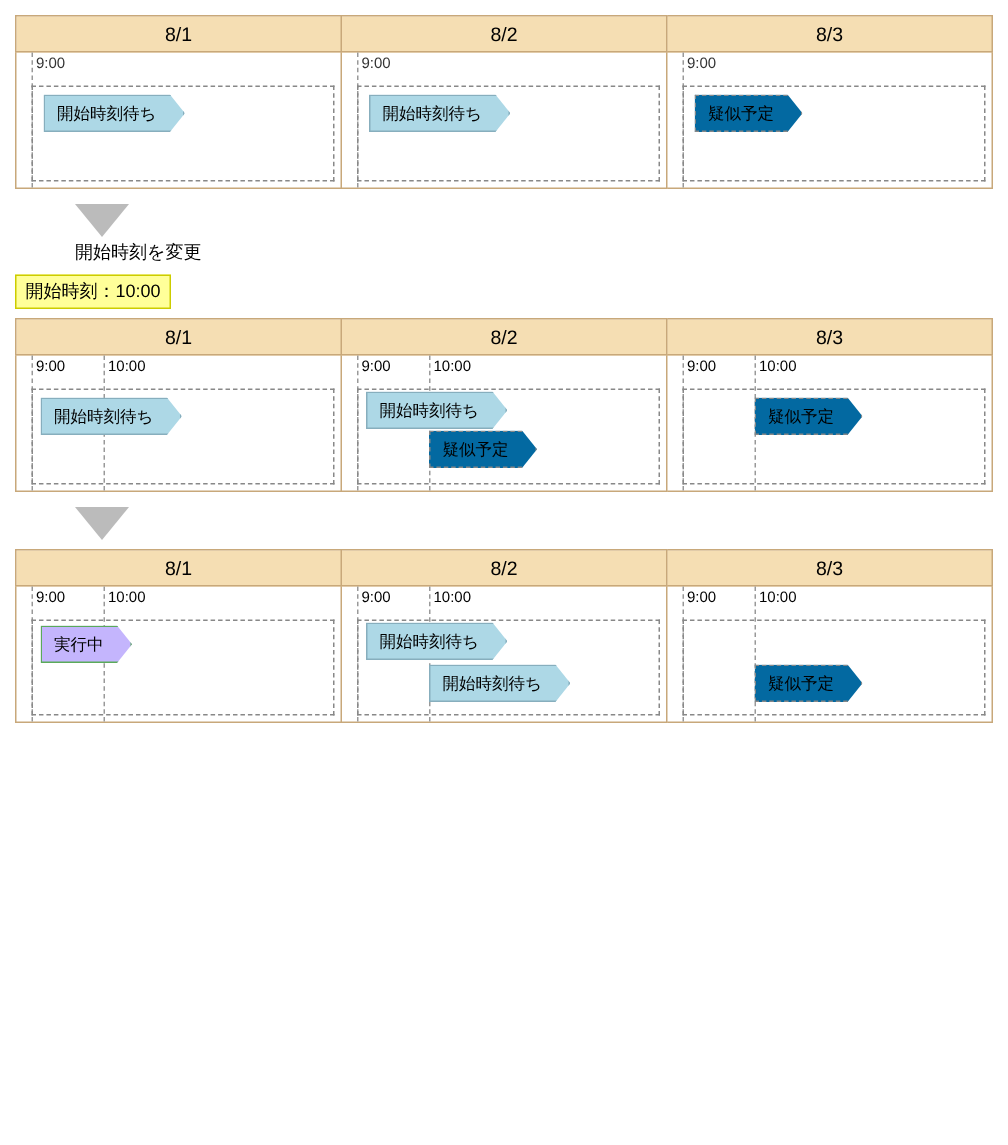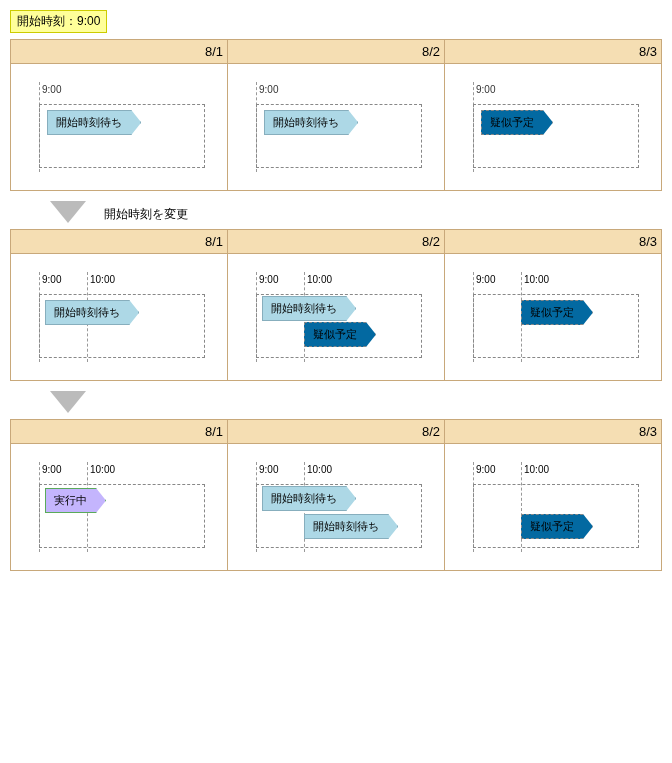--- a/index.html
+++ b/index.html
@@ -28,30 +28,30 @@
     .grid-table {
       width: 100%;
       border-collapse: collapse;
       border: 1px solid #c8a87a;
       margin-bottom: 8px;
     }
 
     .grid-table th {
       background: #f5deb3;
       border: 1px solid #c8a87a;
-      text-align: right;
+      text-align: center;
       padding: 4px;
       font-weight: normal;
       font-size: 13px;
     }
 
     .grid-table td {
       border: 1px solid #c8a87a;
       vertical-align: top;
-      padding: 18px;
+      padding: 0;
       height: 90px;
       width: 33.33%;
     }
 
     .cell-inner {
       position: relative;
       height: 100%;
       min-height: 90px;
     }
 
@@ -98,23 +98,24 @@
       border: 1px dashed #888;
     }
 
     .badge-running {
       background: #c4b5fd;
       border: 1px solid #5aaa5a;
     }
 
     .arrow-down-container {
       display: flex;
-      align-items: flex-end;
+      align-items: flex-start;
       margin: 8px 0 6px 40px;
-      gap: 18px;
+      gap: 2px;
+      flex-direction: column;
     }
 
     .arrow-down {
       width: 0;
       height: 0;
       border-left: 18px solid transparent;
       border-right: 18px solid transparent;
       border-top: 22px solid #bbb;
     }
 
@@ -122,21 +123,20 @@
       position: absolute;
       border: 1px dashed #888;
       top: 22px;
       bottom: 4px;
     }
   </style>
 </head>
 <body>
 
 <div class="section">
-  <div class="time-label">開始時刻：9:00</div>
   <table class="grid-table">
     <thead>
       <tr>
         <th>8/1</th>
         <th>8/2</th>
         <th>8/3</th>
       </tr>
     </thead>
     <tbody>
       <tr>
@@ -174,20 +174,21 @@
     </tbody>
   </table>
 </div>
 
 <div class="arrow-down-container">
   <div class="arrow-down"></div>
   <span>開始時刻を変更</span>
 </div>
 
 <div class="section">
+  <div class="time-label">開始時刻：10:00</div>
   <table class="grid-table">
     <thead>
       <tr>
         <th>8/1</th>
         <th>8/2</th>
         <th>8/3</th>
       </tr>
     </thead>
     <tbody>
       <tr>

